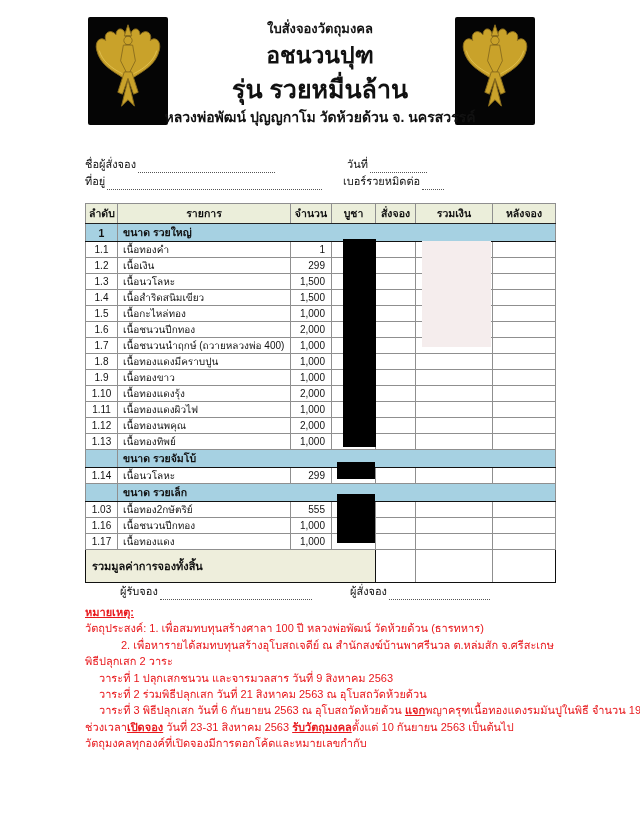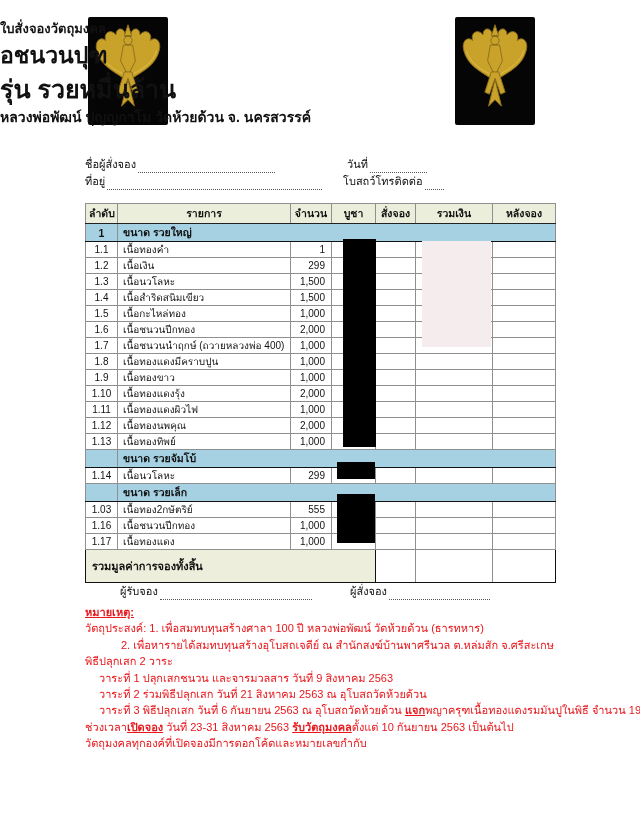--- a/index.html
+++ b/index.html
@@ -8,21 +8,21 @@
     font-family:"Liberation Sans","DejaVu Sans",sans-serif; color:#111;
     overflow:hidden;
   }
   
   .garuda {
     position:absolute; top:17px; width:80px; height:108px;
     background:#050505; border-radius:2px; display:flex; align-items:center; justify-content:center;
   }
   .garuda.left  { left:88px; }
   .garuda.right { left:455px; }
-  .hline { position:absolute; left:0; width:640px; font-weight:bold; }
+  .hline { position:absolute; left:0; width:640px; text-align:center; font-weight:bold; }
   .doc-type { top:18px;  font-size:13px; }
   .title    { top:37px;  font-size:23px; }
   .subtitle { top:69px;  font-size:25px; }
   .temple   { top:106px; font-size:14px; }
   
   .form-area { position:absolute; left:85px; top:155px; width:470px; font-size:11px; }
   .field { position:absolute; display:flex; align-items:flex-end; }
   .field .lbl { flex:0 0 auto; white-space:nowrap; }
   .field .dots { flex:1 1 auto; border-bottom:1.3px dotted #555; height:12px; margin-left:2px; }
   .f-name  { left:0;    top:0;    width:190px; }
@@ -127,21 +127,21 @@
     </div>
     <div class="field f-date">
       <span class="lbl">วันที่</span>
       <span class="dots"></span>
     </div>
     <div class="field f-addr">
       <span class="lbl">ที่อยู่</span>
       <span class="dots"></span>
     </div>
     <div class="field f-phone">
-      <span class="lbl">โบสถว์โทรติดต่อ</span>
+      <span class="lbl">เบอร์รวยหมิดต่อ</span>
       <span class="dots"></span>
     </div>
   </div>
 
   <div class="table-wrap">
     <table>
       <colgroup>
         <col style="width:32px">
           <col style="width:173px">
           <col style="width:41px">

